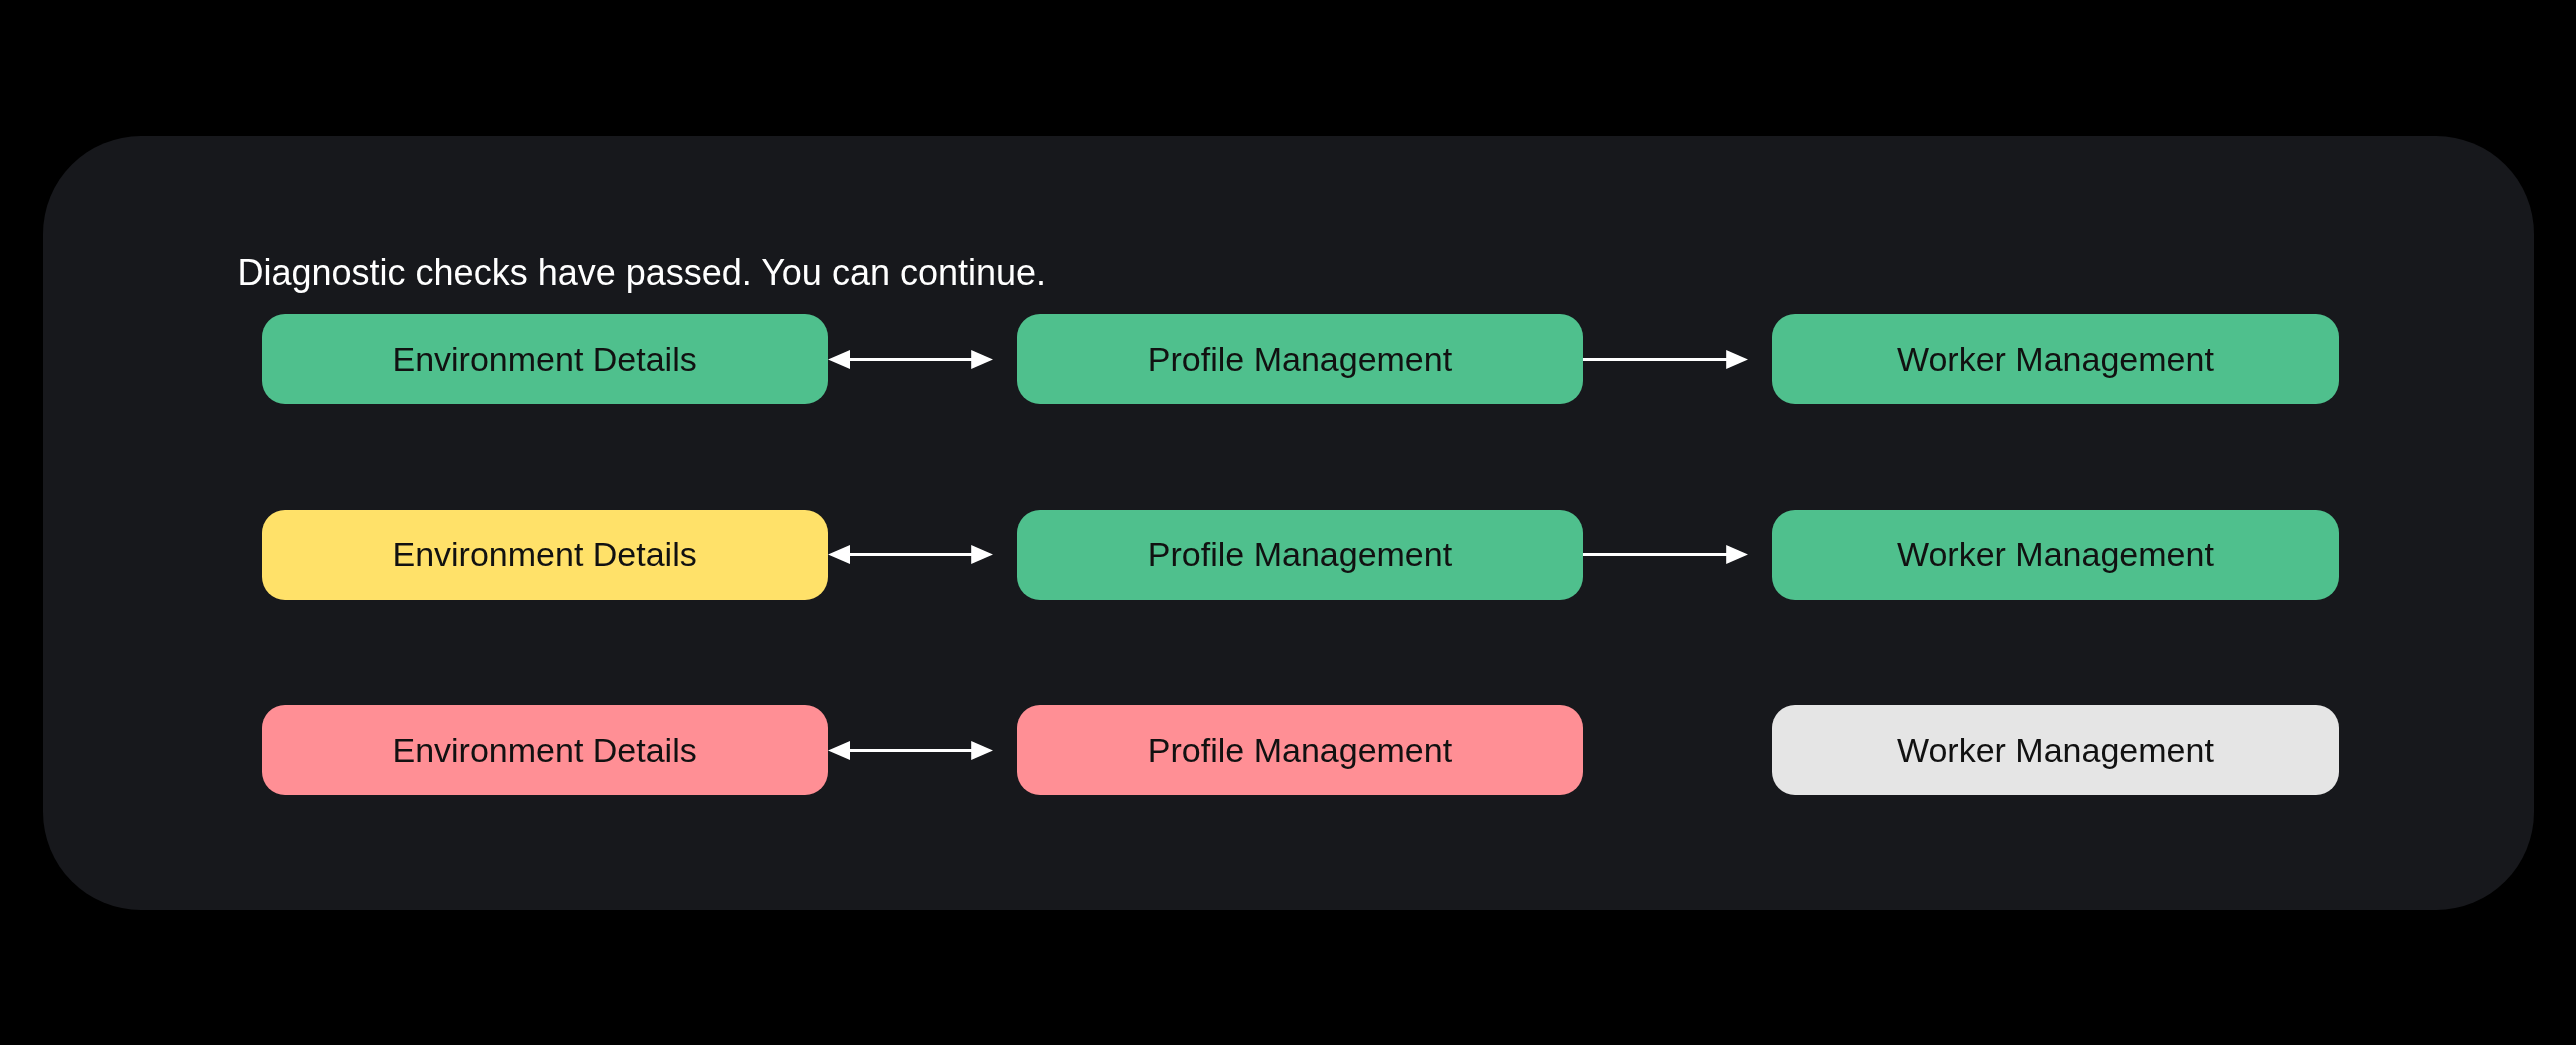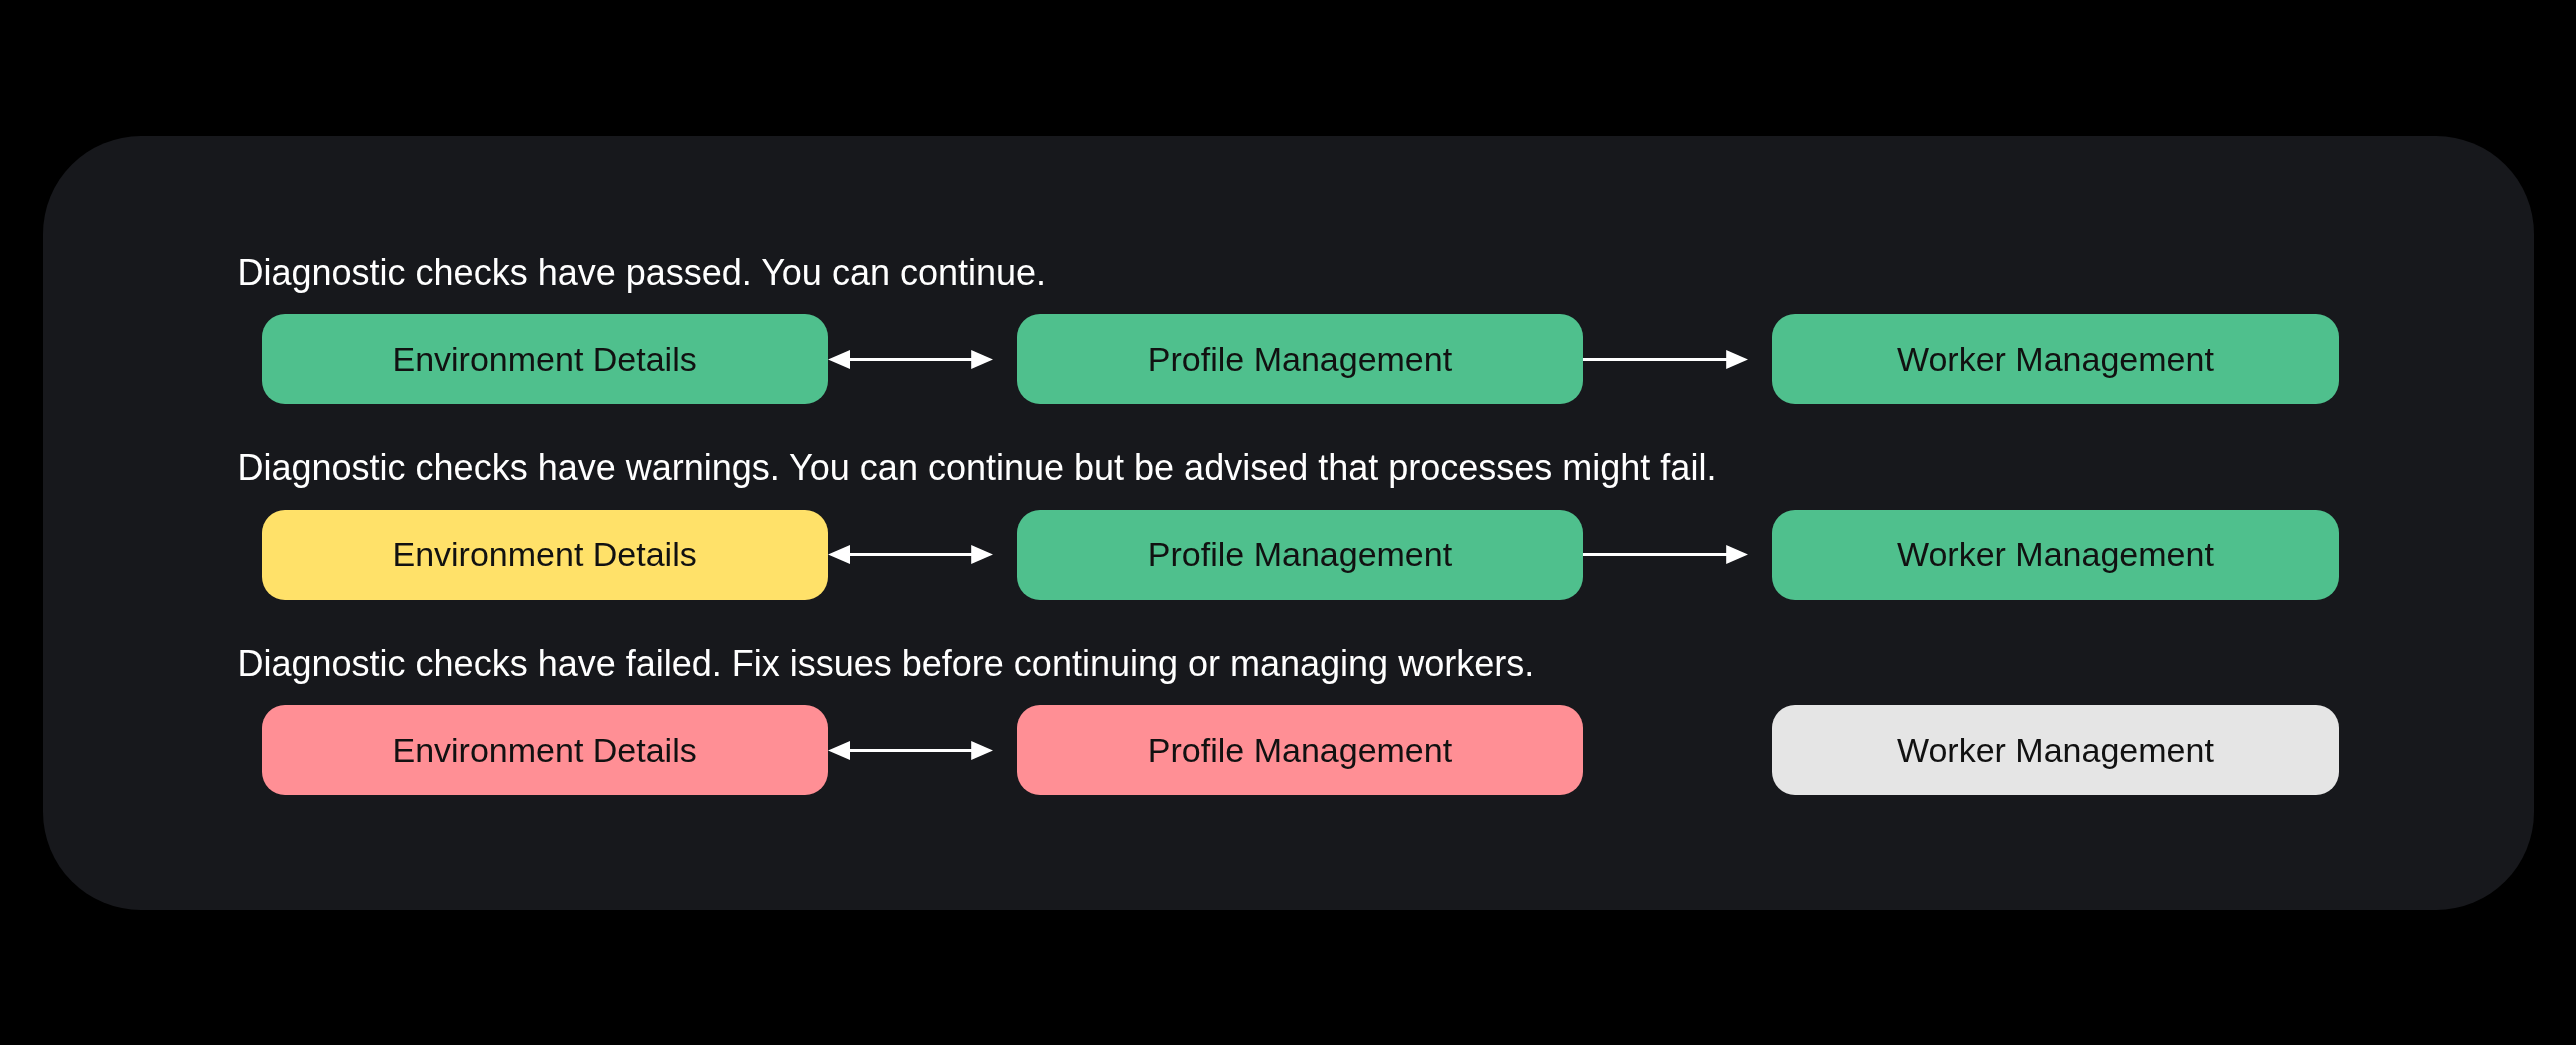--- a/index.html
+++ b/index.html
@@ -83,21 +83,20 @@
         <svg viewBox="0 0 210 40">
           <line class="shaft" x1="0" y1="20" x2="186" y2="20"></line>
           <polygon class="head" points="210,20 182,8 182,32"></polygon>
         </svg>
       </div>
       <div class="node green">Worker Management</div>
     </div>
   </div>
 
   <div class="state-row">
-    <div class="state-caption">Diagnostic checks have warnings. You can continue but be advised that processes might fail.</div>
     <div class="flow">
       <div class="node yellow">Environment Details</div>
       <div class="connector">
         <svg viewBox="0 0 210 40">
           <line class="shaft" x1="24" y1="20" x2="186" y2="20"></line>
           <polygon class="head" points="0,20 28,8 28,32"></polygon>
           <polygon class="head" points="210,20 182,8 182,32"></polygon>
         </svg>
       </div>
       <div class="node green">Profile Management</div>
@@ -105,21 +104,20 @@
         <svg viewBox="0 0 210 40">
           <line class="shaft" x1="0" y1="20" x2="186" y2="20"></line>
           <polygon class="head" points="210,20 182,8 182,32"></polygon>
         </svg>
       </div>
       <div class="node green">Worker Management</div>
     </div>
   </div>
 
   <div class="state-row">
-    <div class="state-caption">Diagnostic checks have failed. Fix issues before continuing or managing workers.</div>
     <div class="flow">
       <div class="node red">Environment Details</div>
       <div class="connector">
         <svg viewBox="0 0 210 40">
           <line class="shaft" x1="24" y1="20" x2="186" y2="20"></line>
           <polygon class="head" points="0,20 28,8 28,32"></polygon>
           <polygon class="head" points="210,20 182,8 182,32"></polygon>
         </svg>
       </div>
       <div class="node red">Profile Management</div>

